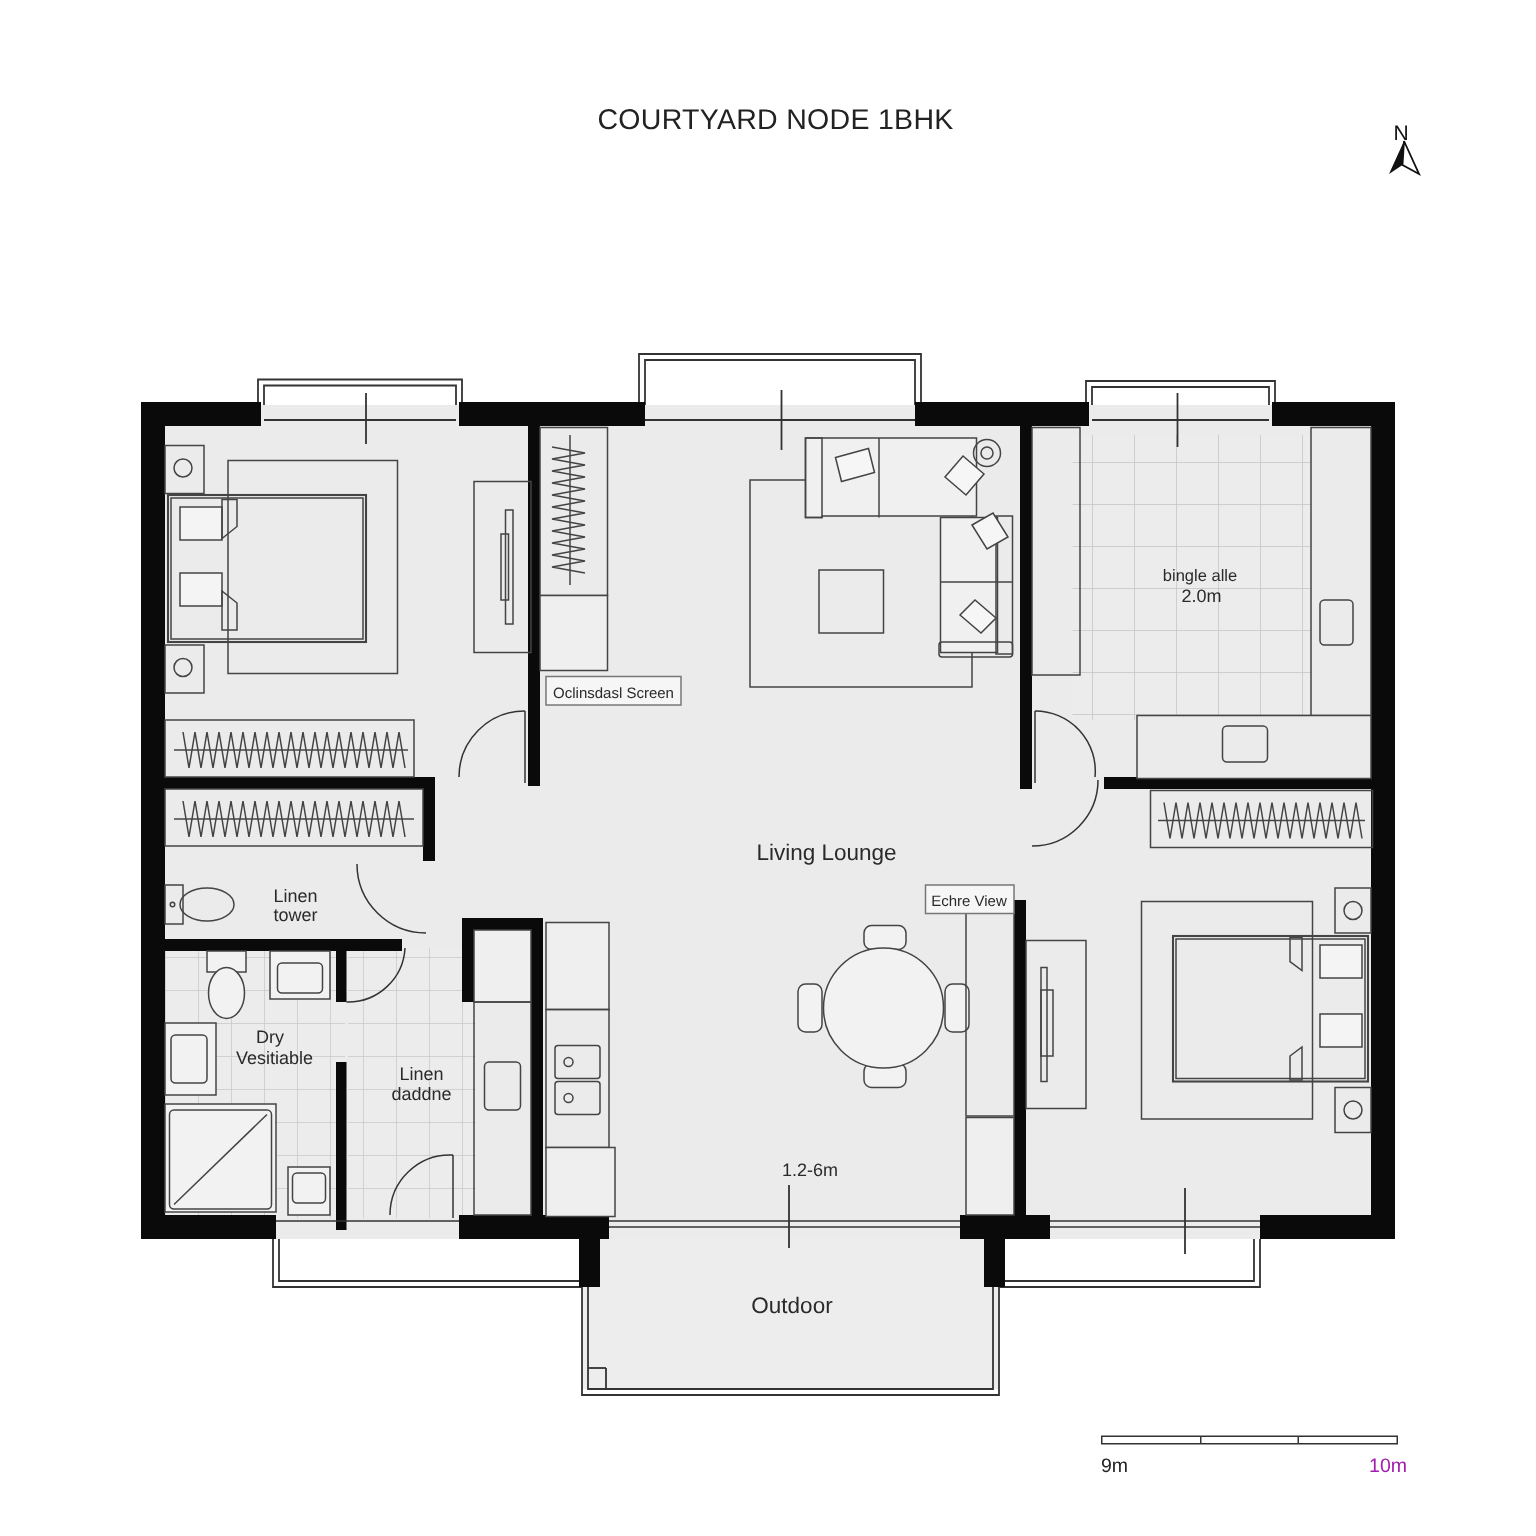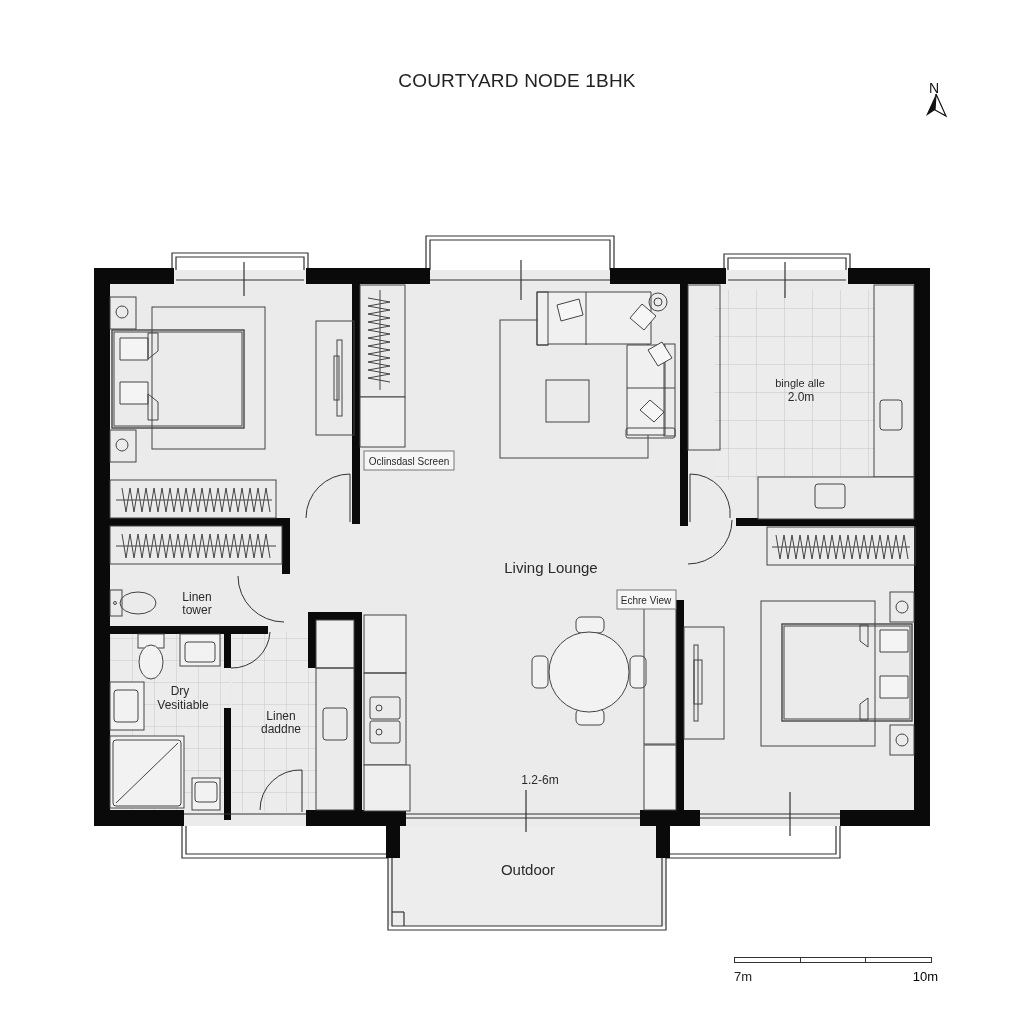--- a/index.html
+++ b/index.html
@@ -7,21 +7,21 @@
   .title { position: absolute; left: 0; width: 1034px; top: 70px; text-align: center; font-size: 19px; color: #222; letter-spacing: 0.2px; }
   .north { position: absolute; left: 918px; top: 80px; width: 36px; height: 40px; }
   .north-label { position: absolute; left: 929px; top: 80px; font-size: 14px; color: #111; }
   svg.plan { position: absolute; left: 0; top: 0; }
   .lbl { font-family: "Liberation Sans", sans-serif; fill: #2a2a2a; }
   .scale { position: absolute; left: 734px; top: 957px; width: 200px; }
   .scale-bar { position: absolute; left: 0; top: 0; width: 198px; height: 6px; border: 1px solid #333; box-sizing: border-box; display: flex; }
   .scale-seg { flex: 1; border-right: 1px solid #333; }
   .scale-seg:last-child { border-right: none; }
   .scale-l { position: absolute; left: 0; top: 12px; font-size: 13px; color: #222; }
-  .scale-r { position: absolute; right: -4px; top: 12px; font-size: 13px; color: #000000; margin-left: 42px; }
+  .scale-r { position: absolute; right: -4px; top: 12px; font-size: 13px; color: #a21caf; margin-left: 42px; }
 </style>
 </head>
 <body>
 
 <div class="title">COURTYARD NODE 1BHK</div>
 
 <span class="north-label">N</span>
 <svg class="north" viewBox="0 0 36 40" width="36" height="40">
   <polygon points="18,14 8,36 17,30" fill="#111"></polygon>
   <polygon points="18,14 28,36 17,30" fill="#fff" stroke="#111" stroke-width="1.2"></polygon>
@@ -259,15 +259,15 @@
     <text class="lbl" x="646" y="604" font-size="10" text-anchor="middle" fill="#444">Echre View</text>
   </g>
 </svg>
 
 <div class="scale">
   <div class="scale-bar">
     <div class="scale-seg"></div>
     <div class="scale-seg"></div>
     <div class="scale-seg"></div>
   </div>
-  <span class="scale-l">7m</span>
+  <span class="scale-l">9m</span>
   <span class="scale-r">10m</span>
 </div>
 
 </body></html>

